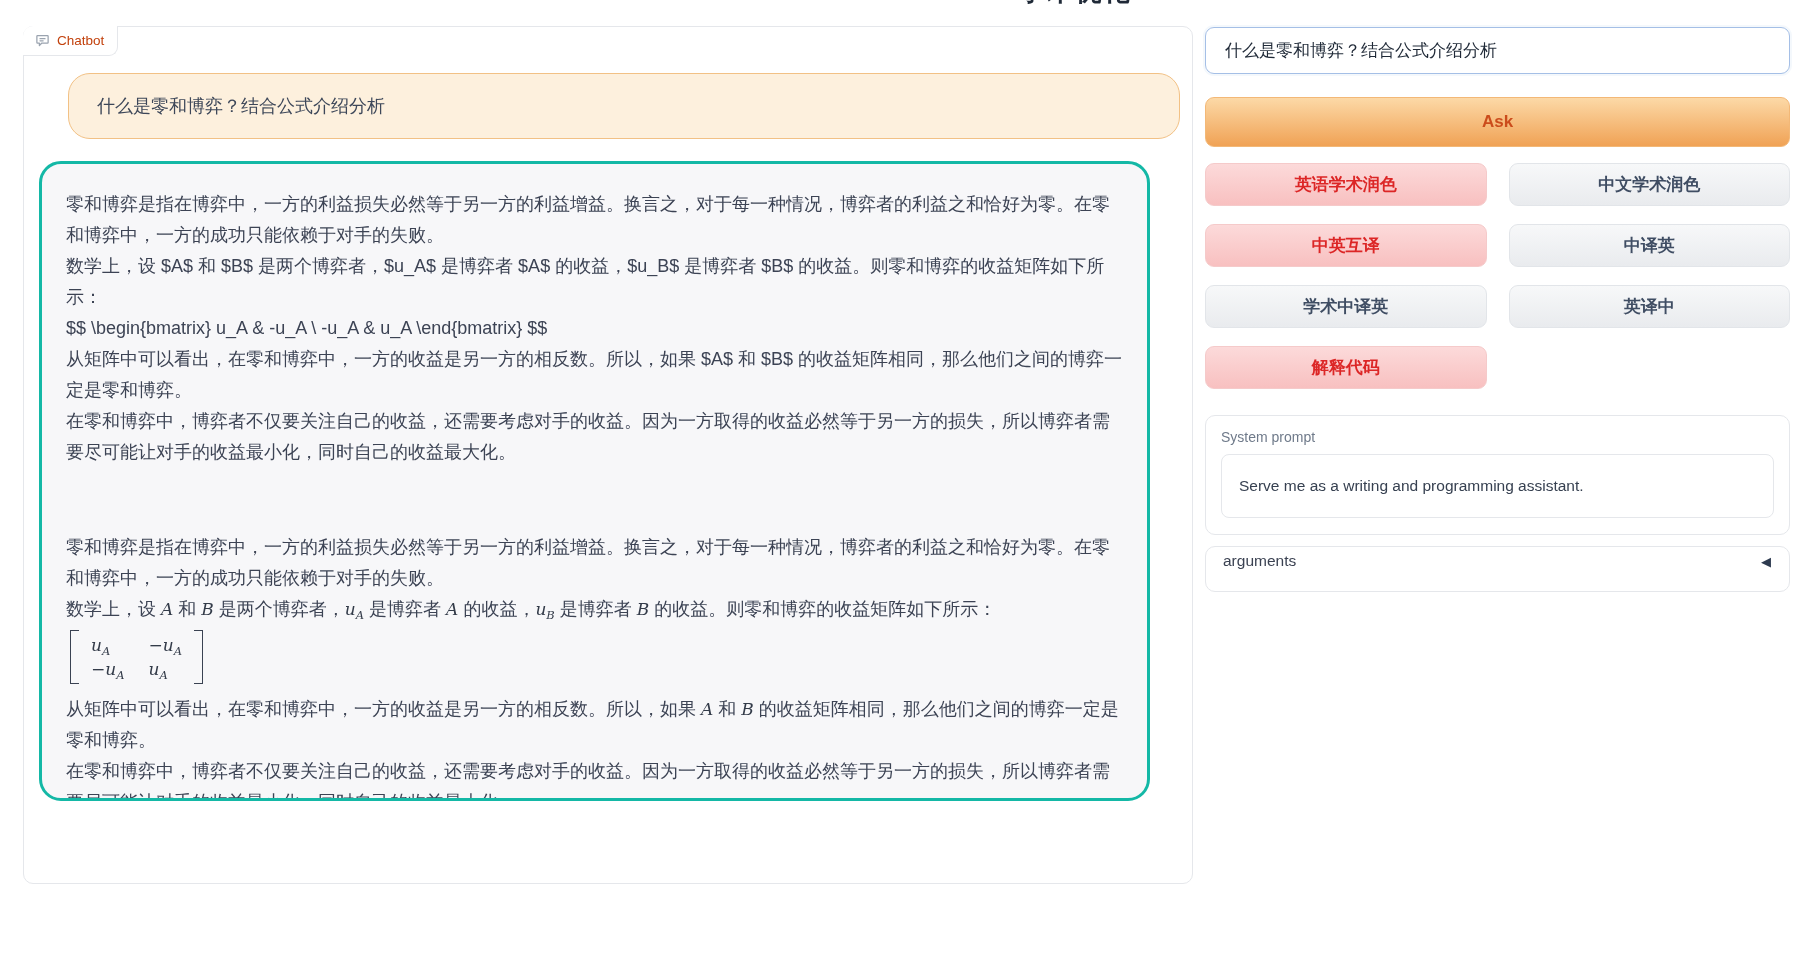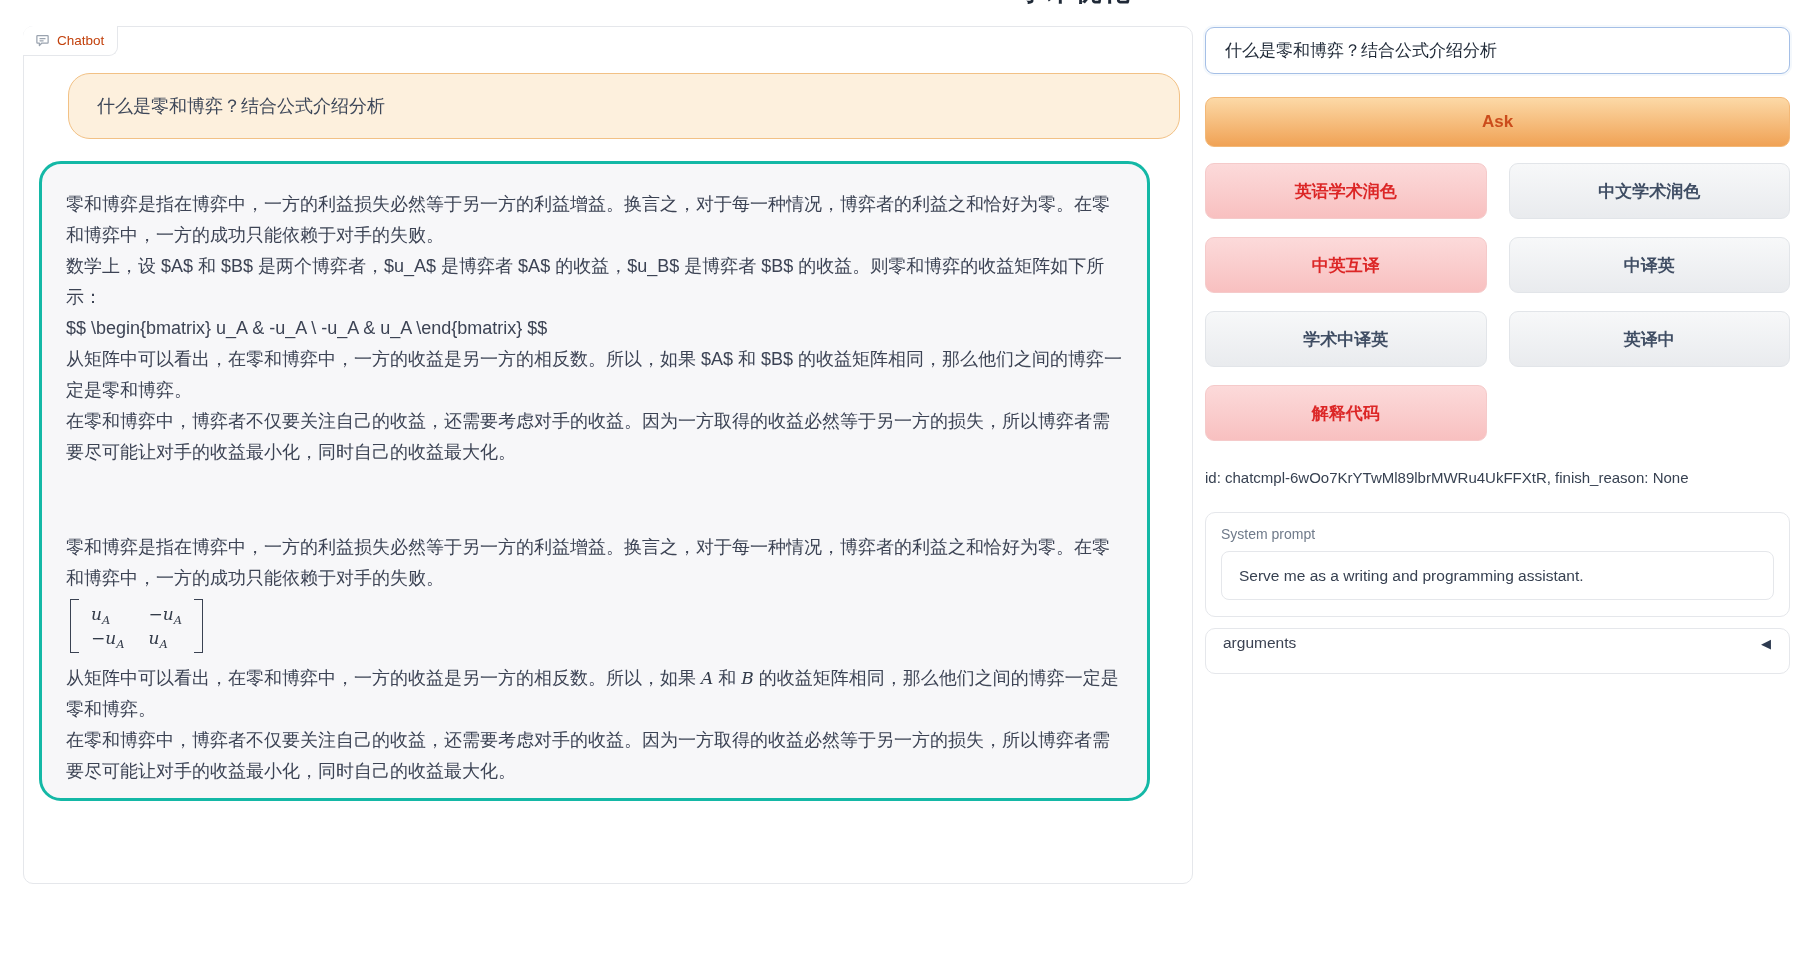--- a/index.html
+++ b/index.html
@@ -72,42 +72,42 @@
     margin-top:23px; width:100%; height:50px; border:1px solid #f3b877; border-radius:9px;
     background:linear-gradient(180deg,#fcd9a7 0%,#f0a255 100%);
     font-size:17px; font-weight:700; color:#cb4c1c; cursor:pointer;
     font-family:"Liberation Sans","DejaVu Sans",sans-serif;
   }
   .btn-grid {
     margin-top:16px; display:grid; grid-template-columns:1fr 1fr;
     column-gap:22px; row-gap:18px;
   }
   .qbtn {
-    height:56px; border-radius:9px; font-size:17px; font-weight:700; cursor:pointer;
+    height:43px; border-radius:9px; font-size:17px; font-weight:700; cursor:pointer;
     font-family:Liberation Sans, sans-serif;
     text-align:center;
   }
   .qbtn.gray {
     background:linear-gradient(180deg,#f7f8f9 0%,#e9ebee 100%);
     border:1px solid #e2e5e9; color:#3f4d63;
   }
   .qbtn.red {
     background:linear-gradient(180deg,#fcdada 0%,#f8c0c0 100%);
     border:1px solid #f5caca; color:#dc2626;
   }
 
   .status-line { margin-top:28px; font-size:15px; color:#374151; }
 
   .sys-card {
     margin-top:26px; border:1px solid #e5e7eb; border-radius:10px;
     padding:13px 15px 16px 15px; background:#fff;
   }
   .sys-label { font-size:14px; color:#6f7a8a; }
   .sys-input {
-    margin-top:9px; width:100%; height:49px; border:1px solid #e5e7eb; border-radius:8px;
+    margin-top:9px; width:100%; height:64px; border:1px solid #e5e7eb; border-radius:8px;
     padding:0 17px; font-size:15.5px; color:#374151; background:#fff; outline:none;
     font-family:"Liberation Sans","DejaVu Sans",sans-serif;
   }
 
   .accordion {
     margin-top:11px; height:46px; border:1px solid #e5e7eb; border-radius:10px;
     display:flex; align-items:center; justify-content:space-between;
     padding:0 18px 16px 17px; background:#fff; cursor:pointer;
   }
   .accordion-label { font-size:15.5px; color:#3b4252; }
@@ -141,20 +141,21 @@
     <div>
       <p>零和博弈是指在博弈中，一方的利益损失必然等于另一方的利益增益。换言之，对于每一种情况，博弈者的利益之和恰好为零。在零和博弈中，一方的成功只能依赖于对手的失败。</p>
       <p>数学上，设 $A$ 和 $B$ 是两个博弈者，$u_A$ 是博弈者 $A$ 的收益，$u_B$ 是博弈者 $B$ 的收益。则零和博弈的收益矩阵如下所示：</p>
       <p>$$ \begin{bmatrix} u_A &amp; -u_A \ -u_A &amp; u_A \end{bmatrix} $$</p>
       <p>从矩阵中可以看出，在零和博弈中，一方的收益是另一方的相反数。所以，如果 $A$ 和 $B$ 的收益矩阵相同，那么他们之间的博弈一定是零和博弈。</p>
       <p>在零和博弈中，博弈者不仅要关注自己的收益，还需要考虑对手的收益。因为一方取得的收益必然等于另一方的损失，所以博弈者需要尽可能让对手的收益最小化，同时自己的收益最大化。</p>
     </div>
 
     <div class="rendered-block">
       <p>零和博弈是指在博弈中，一方的利益损失必然等于另一方的利益增益。换言之，对于每一种情况，博弈者的利益之和恰好为零。在零和博弈中，一方的成功只能依赖于对手的失败。</p>
+      <p>数学上，设 <span class="math">A</span> 和 <span class="math">B</span> 是两个博弈者，<span class="math">u<sub>A</sub></span> 是博弈者 <span class="math">A</span> 的收益，<span class="math">u<sub>B</sub></span> 是博弈者 <span class="math">B</span> 的收益。则零和博弈的收益矩阵如下所示：</p>
       <div class="matrix">
         <span class="bracket left"></span>
         <span class="matrix-grid">
           <span class="math">u<sub>A</sub></span>
           <span class="math">−u<sub>A</sub></span>
           <span class="math">−u<sub>A</sub></span>
           <span class="math">u<sub>A</sub></span>
         </span>
         <span class="bracket right"></span>
       </div>
@@ -173,21 +174,20 @@
   <div class="btn-grid">
     <button class="qbtn red">英语学术润色</button>
     <button class="qbtn gray">中文学术润色</button>
     <button class="qbtn red">中英互译</button>
     <button class="qbtn gray">中译英</button>
     <button class="qbtn gray">学术中译英</button>
     <button class="qbtn gray">英译中</button>
     <button class="qbtn red">解释代码</button>
   </div>
 
-  <div class="status-line">id: chatcmpl-6wOo7KrYTwMl89lbrMWRu4UkFFXtR, finish_reason: None</div>
 
   <div class="sys-card">
     <div class="sys-label">System prompt</div>
     <input class="sys-input" type="text" value="Serve me as a writing and programming assistant." style="">
   </div>
 
   <div class="accordion">
     <span class="accordion-label">arguments</span>
     <span class="accordion-arrow">◀</span>
   </div>

